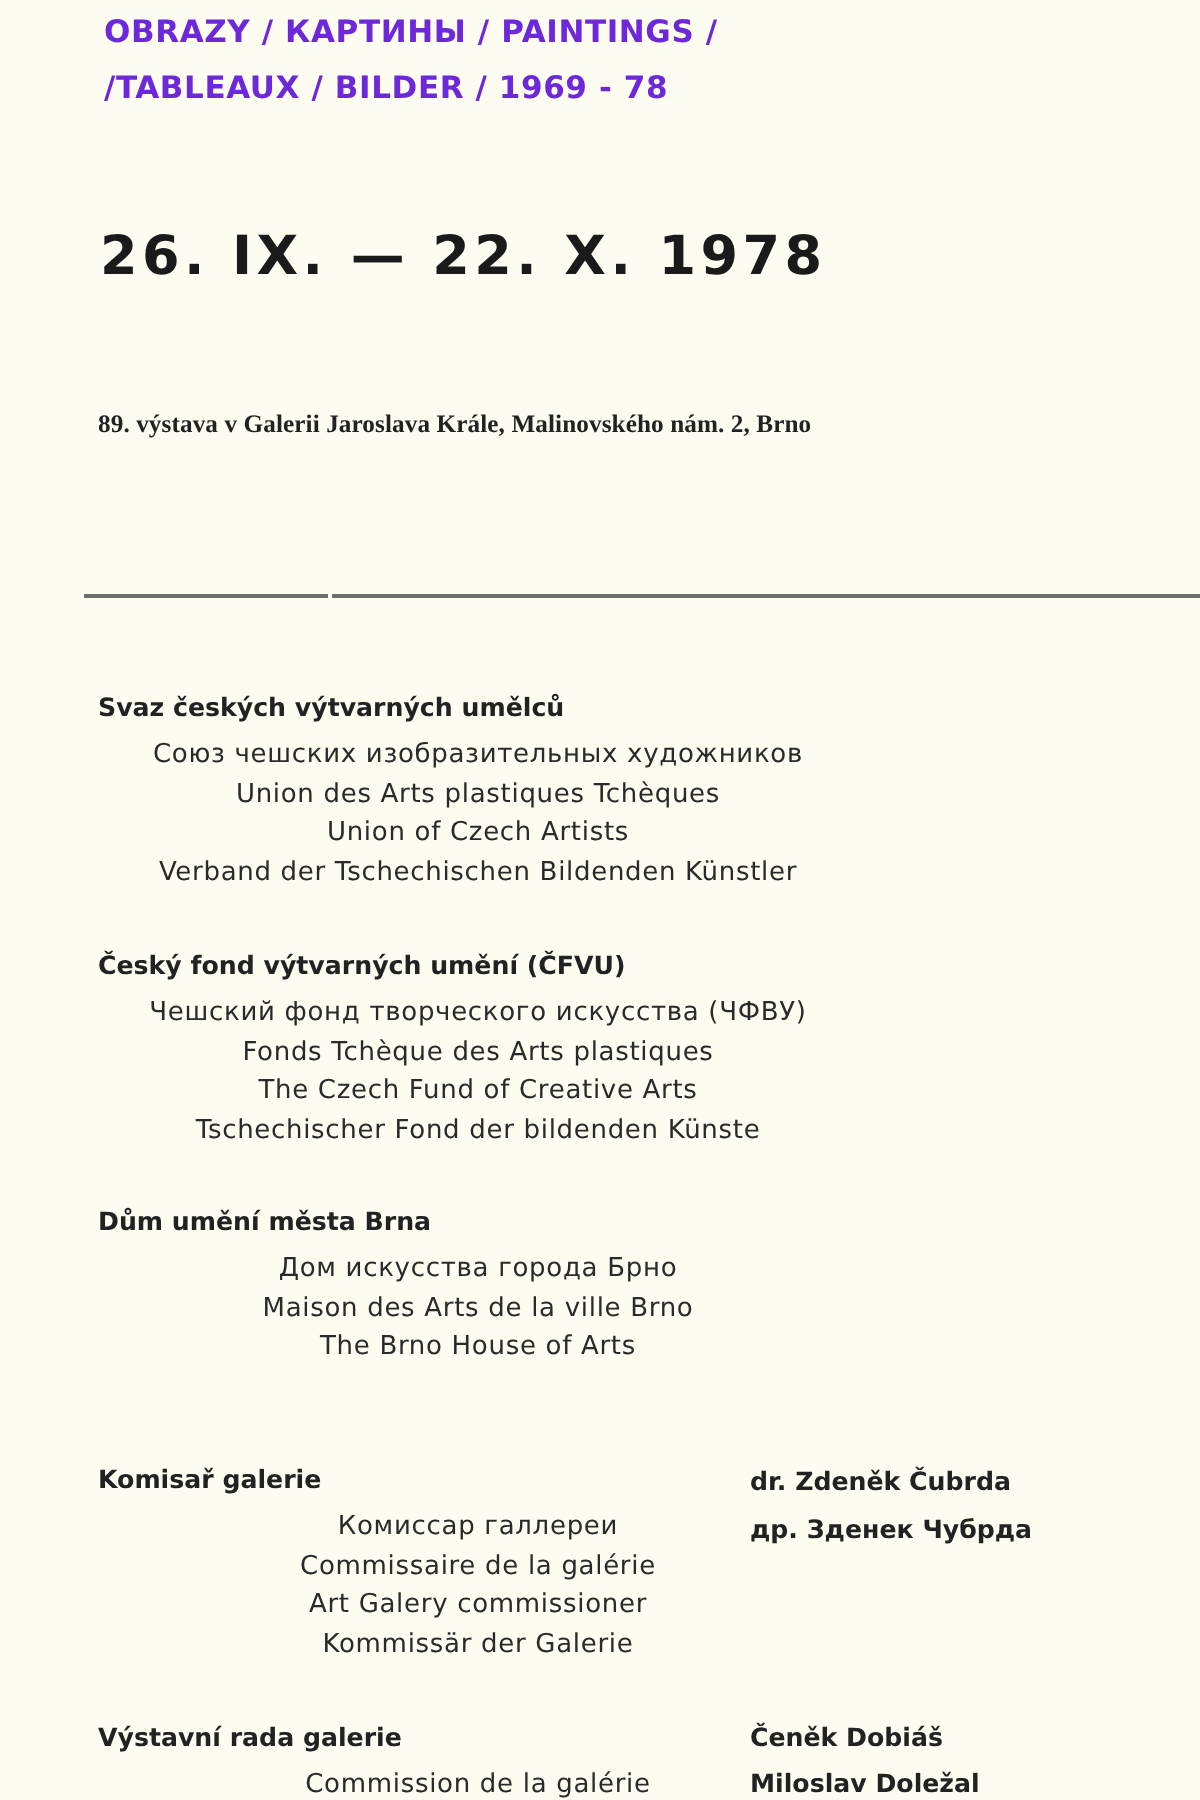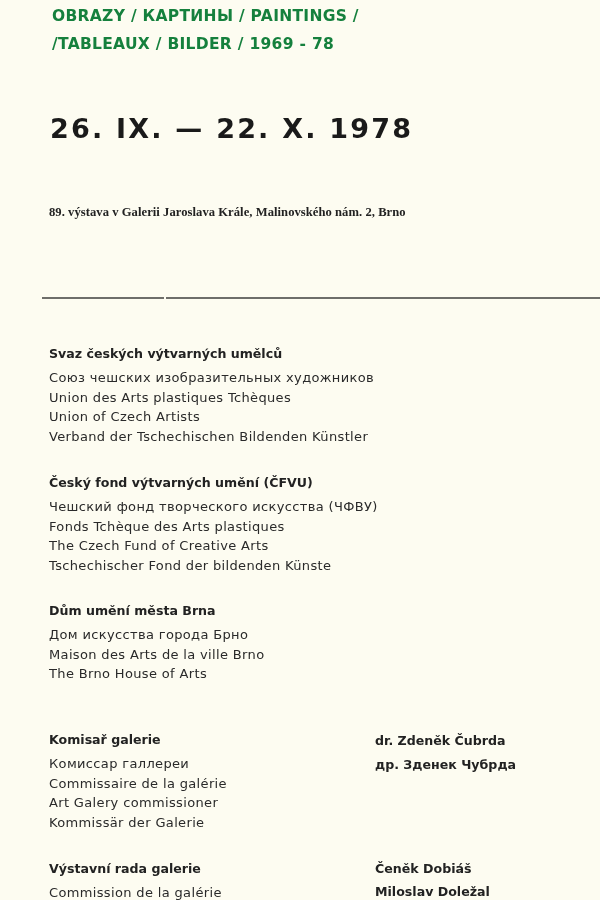--- a/index.html
+++ b/index.html
@@ -15,21 +15,21 @@
       font-family: "DejaVu Sans", sans-serif;
       color: #1f1f1f;
     }
     .abs { position: absolute; }
     .title-line {
       left: 52px;
       font-family: "DejaVu Sans", sans-serif;
       font-weight: bold;
       font-size: 15.5px;
       letter-spacing: 0.3px;
-      color: #15803d;
+      color: #6d28d9;
       white-space: nowrap;
     }
     .dates {
       left: 50px;
       top: 113px;
       font-family: "DejaVu Sans", sans-serif;
       font-weight: bold;
       font-size: 27px;
       letter-spacing: 2.2px;
       color: #1a1a1a;
@@ -65,20 +65,21 @@
       margin-bottom: 4px;
     }
     .section-line {
       font-family: "DejaVu Sans", sans-serif;
       font-size: 13px;
       color: #2a2a2a;
       height: 19.5px;
       line-height: 19.5px;
       white-space: nowrap;
       letter-spacing: 0.35px;
+      text-align: center;
     }
     .right-name {
       left: 375px;
       width: 160px;
       text-align: left;
       font-family: "DejaVu Sans", sans-serif;
       font-weight: bold;
       font-size: 12.6px;
       color: #222;
       white-space: nowrap;

